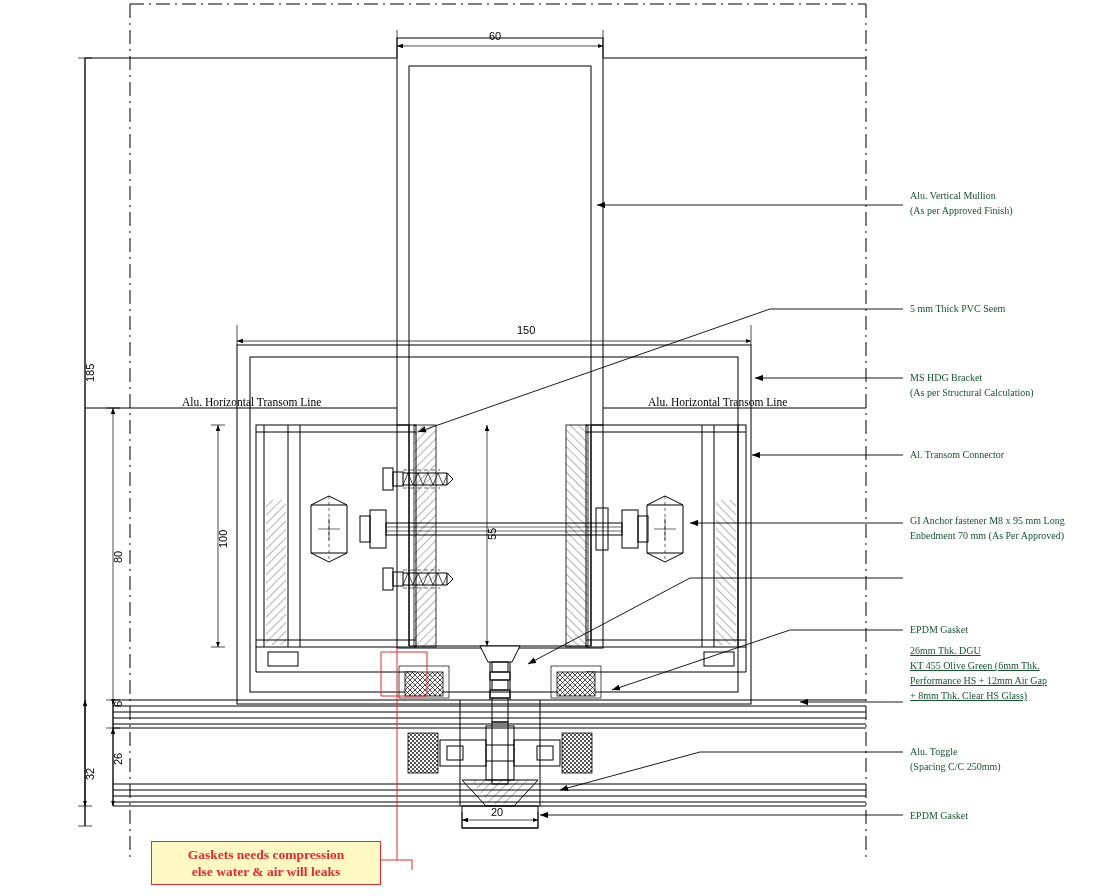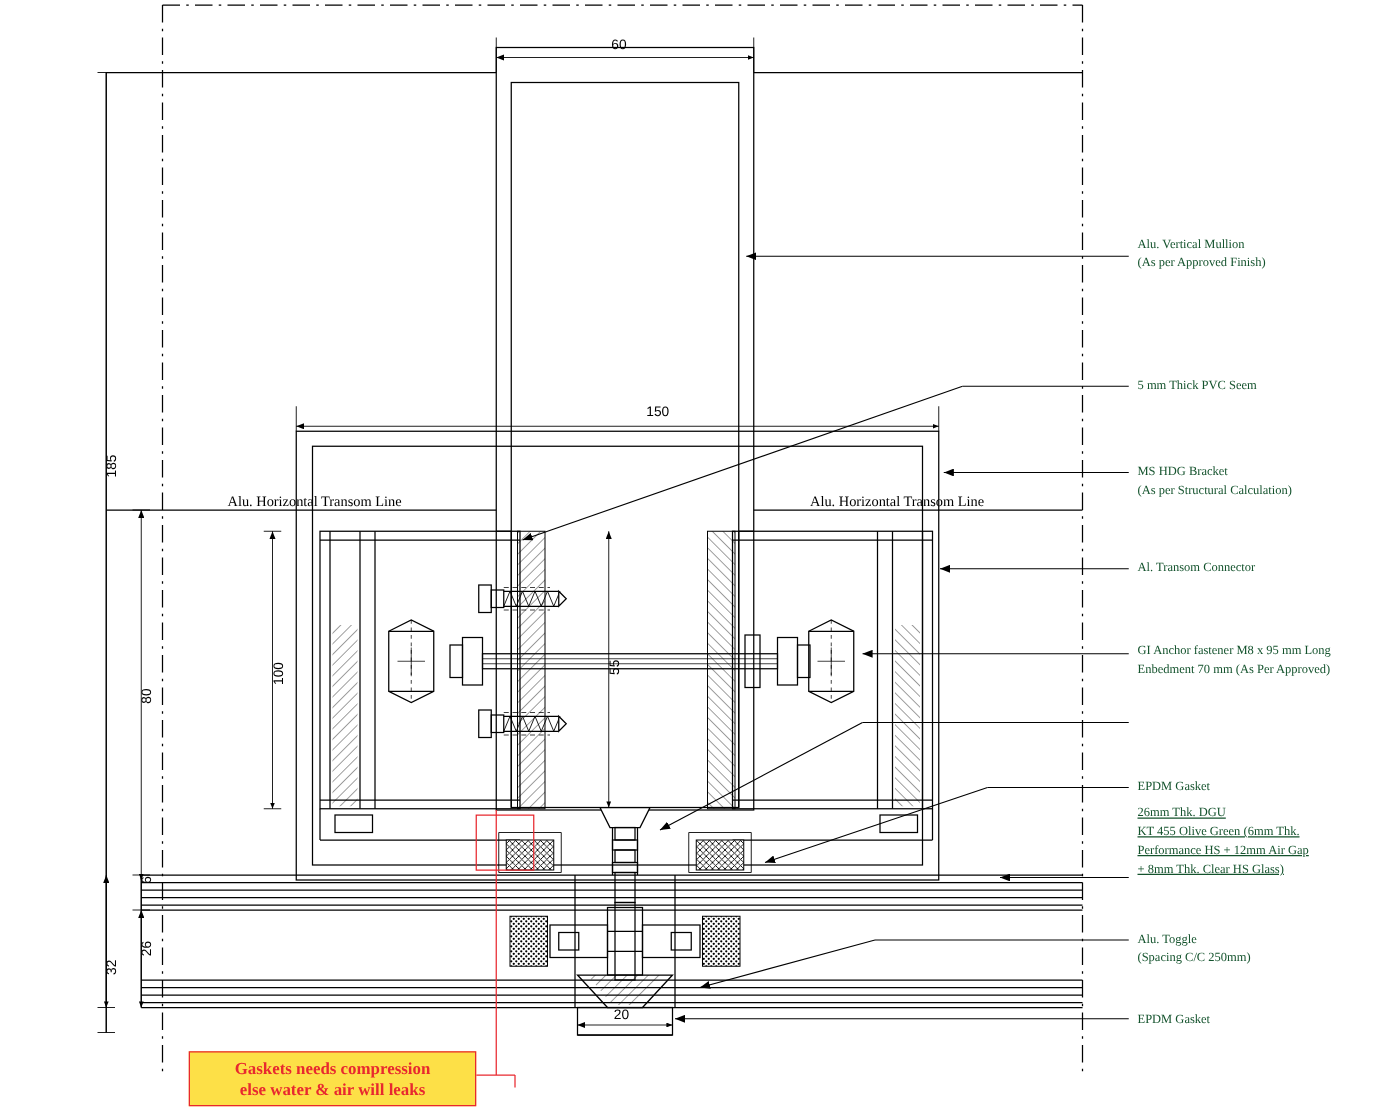--- a/index.html
+++ b/index.html
@@ -62,21 +62,21 @@
     white-space: pre;
   }
   .warning-box {
     position: absolute;
     left: 151px;
     top: 841px;
     width: 230px;
     height: 44px;
     border: 1.6px solid #e8282f;
     box-sizing: border-box;
-    background: #fde047;
+    background: #fef9c3;
     display: flex;
     align-items: center;
     justify-content: center;
   }
   .warning-text {
     color: #e8282f;
     font-family: "Liberation Serif", serif;
     font-weight: bold;
     font-size: 13.5px;
     line-height: 17px;

